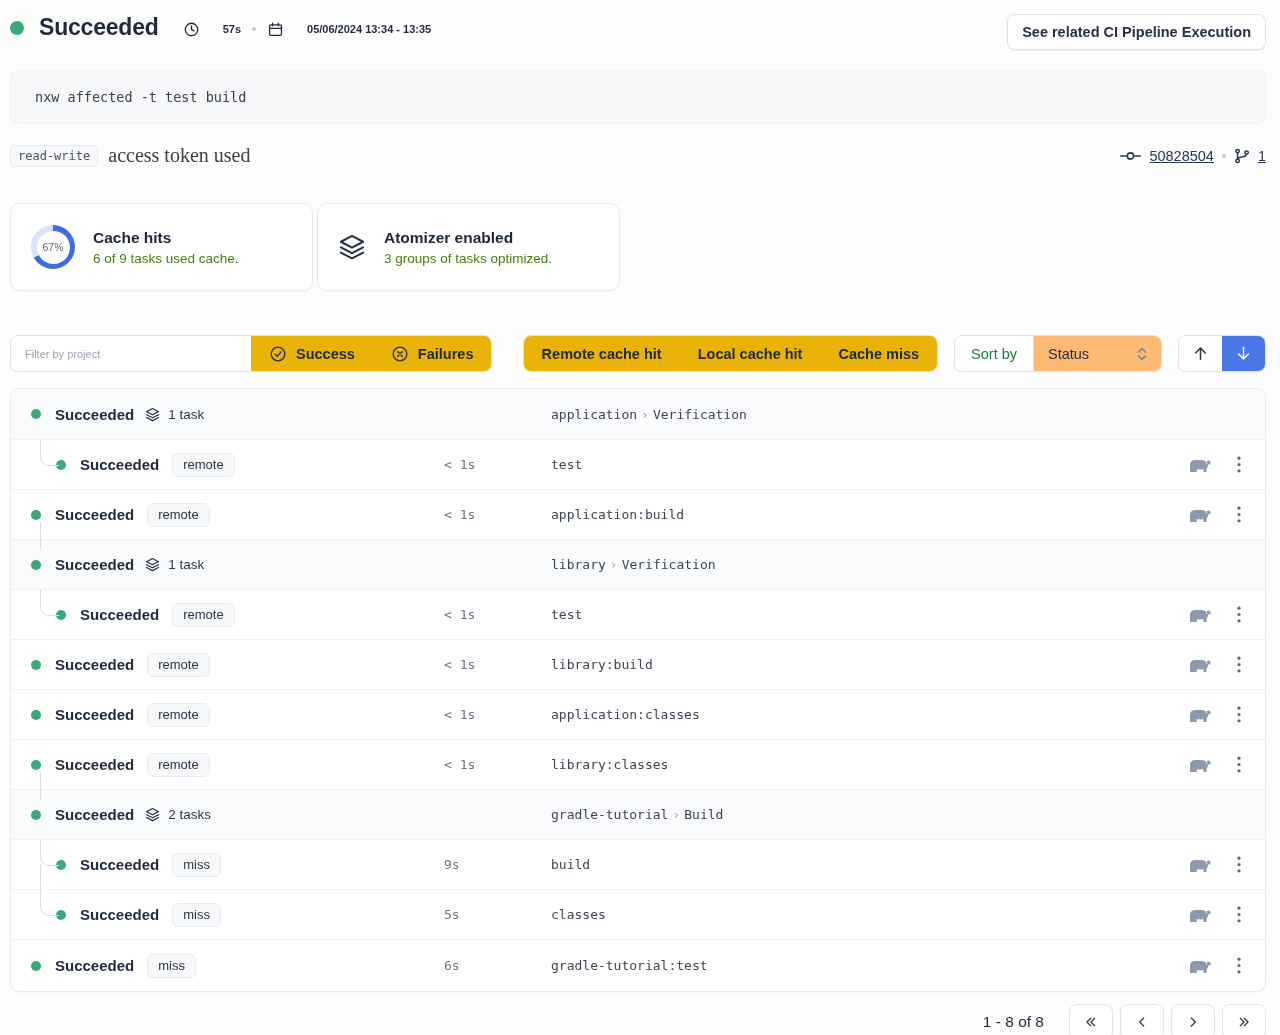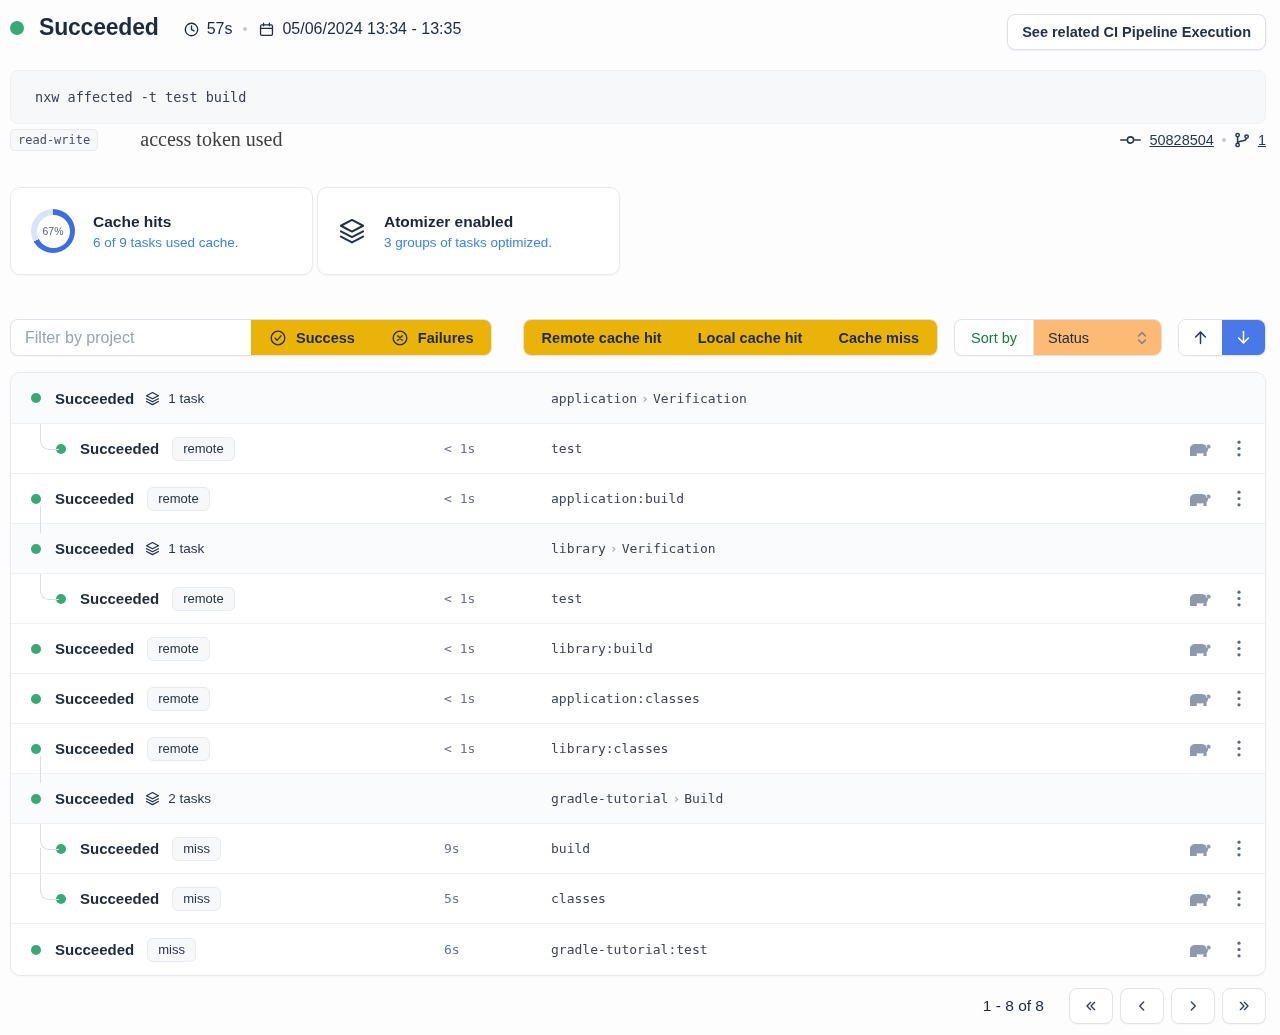--- a/index.html
+++ b/index.html
@@ -14,39 +14,39 @@
     overflow: hidden;
   }
   .mono { font-family: "DejaVu Sans Mono", monospace; }
   .page { flex: 1 1 auto; padding: 14px 14px 0 10px; }
 
   
   .top { display:flex; justify-content:space-between; align-items:flex-start; }
   .title-left { display:flex; align-items:center; }
   .bigdot { width:14px; height:14px; border-radius:50%; background: var(--success-green,#3aa878); margin-right:15px; }
   h1 { font-size:23px; font-weight:700; letter-spacing:-.2px; color:var(--text-dark,#1f2a3d); }
-  .meta { display:flex; align-items:center; gap:7px; font-size:16px; font-weight:400; color:var(--text-dark,#1f2a3d); }
+  .meta { display:flex; align-items:center; gap:23px; font-size:11px; font-weight:700; color:var(--text-dark,#1f2a3d); }
   .meta-wrap { display:flex; align-items:center; gap:11px; margin-left:24px; margin-top:3px; }
   .sepdot { width:4px; height:4px; border-radius:50%; background:#c3c9d2; }
   .cta {
     background:#fff; border:1px solid #dde1e7; border-radius:8px;
     padding:9px 14px; font-size:14.5px; font-weight:600; color:#25304a;
     box-shadow:0 1px 2px rgba(16,24,40,.05); cursor:pointer;
     font-family:"Liberation Sans",sans-serif;
   }
 
   
   .command-box {
     margin-top:20px; height:54px; background:#f7f8f9; border:1px solid #f0f1f3;
     border-radius:8px; display:flex; align-items:center; padding-left:24px;
     font-size:13.5px; color:#3a4250;
   }
 
   
-  .token-row { margin-top:4px; display:flex; align-items:center;gap:32px; }
+  .token-row { margin-top:20px; display:flex; align-items:center; }
   .token-badge {
     font-family:"DejaVu Sans Mono",monospace; font-size:12px; color:#4a5262;
     background:#f7f8fa; border:1px solid #e6e9ed; border-radius:5px; padding:3px 7px;
     margin-right:10px;
   }
   .token-text { font-size:20px; color:#404040;font-family:Liberation Serif, serif; }
   .vcs { margin-left:auto; display:flex; align-items:center; gap:8px; font-size:14.5px; color:#2a3952; }
   .vcs .num { font-weight:500;text-decoration:underline; }
 
   
@@ -54,32 +54,32 @@
   .card {
     width:303px; height:88px; background:#fff; border:1px solid #e8eaee; border-radius:10px;
     box-shadow:0 1px 2px rgba(16,24,40,.04);
     display:flex; align-items:center; padding:0 20px; gap:18px;
   }
   .donut { width:44px; height:44px; border-radius:50%; flex:none;
     display:flex; align-items:center; justify-content:center; }
   .donut-inner { width:33px; height:33px; border-radius:50%; background:#fff;
     display:flex; align-items:center; justify-content:center; font-size:10.5px; color:#5a6575; }
   .card-title { font-size:15.5px; font-weight:600; color:#1c2738; }
-  .card-sub { font-size:13.5px; color:#3b82f6; margin-top:4px; }
+  .card-sub { font-size:13.5px; color:#4d7c0f; margin-top:4px; }
   .atomizer-ic { color:#222f49; display:flex; flex:none; }
 
   
   .filter-bar { margin-top:44px; display:flex; justify-content:space-between; align-items:center; }
   .seg {
     display:flex; align-items:stretch; background:#fff; border:1px solid #dfe3e9; border-radius:8px;
     height:37px; overflow:hidden; box-shadow:0 1px 2px rgba(16,24,40,.03);
   }
   .seg > * + * { border-left:1px solid #e3e6eb; }
   .seg input {
-    border:none; outline:none; width:240px; padding:0 14px; font-size:16px;
+    border:none; outline:none; width:240px; padding:0 14px; font-size:11px;
     font-family:"Liberation Sans",sans-serif; color:#2a3447; background:transparent;
   }
   .seg input::placeholder { color:#9aa3b0; }
   .seg-btn {
     display:flex; align-items:center; gap:9px; padding:0 18px; background:#eab308; border:none;
     font-size:14.5px; font-weight:600; color:#1f2a3d; cursor:pointer;
     font-family:"Liberation Sans",sans-serif;
   }
   .right-controls { display:flex; align-items:center; gap:16px; }
   .sortseg { height:37px; }

